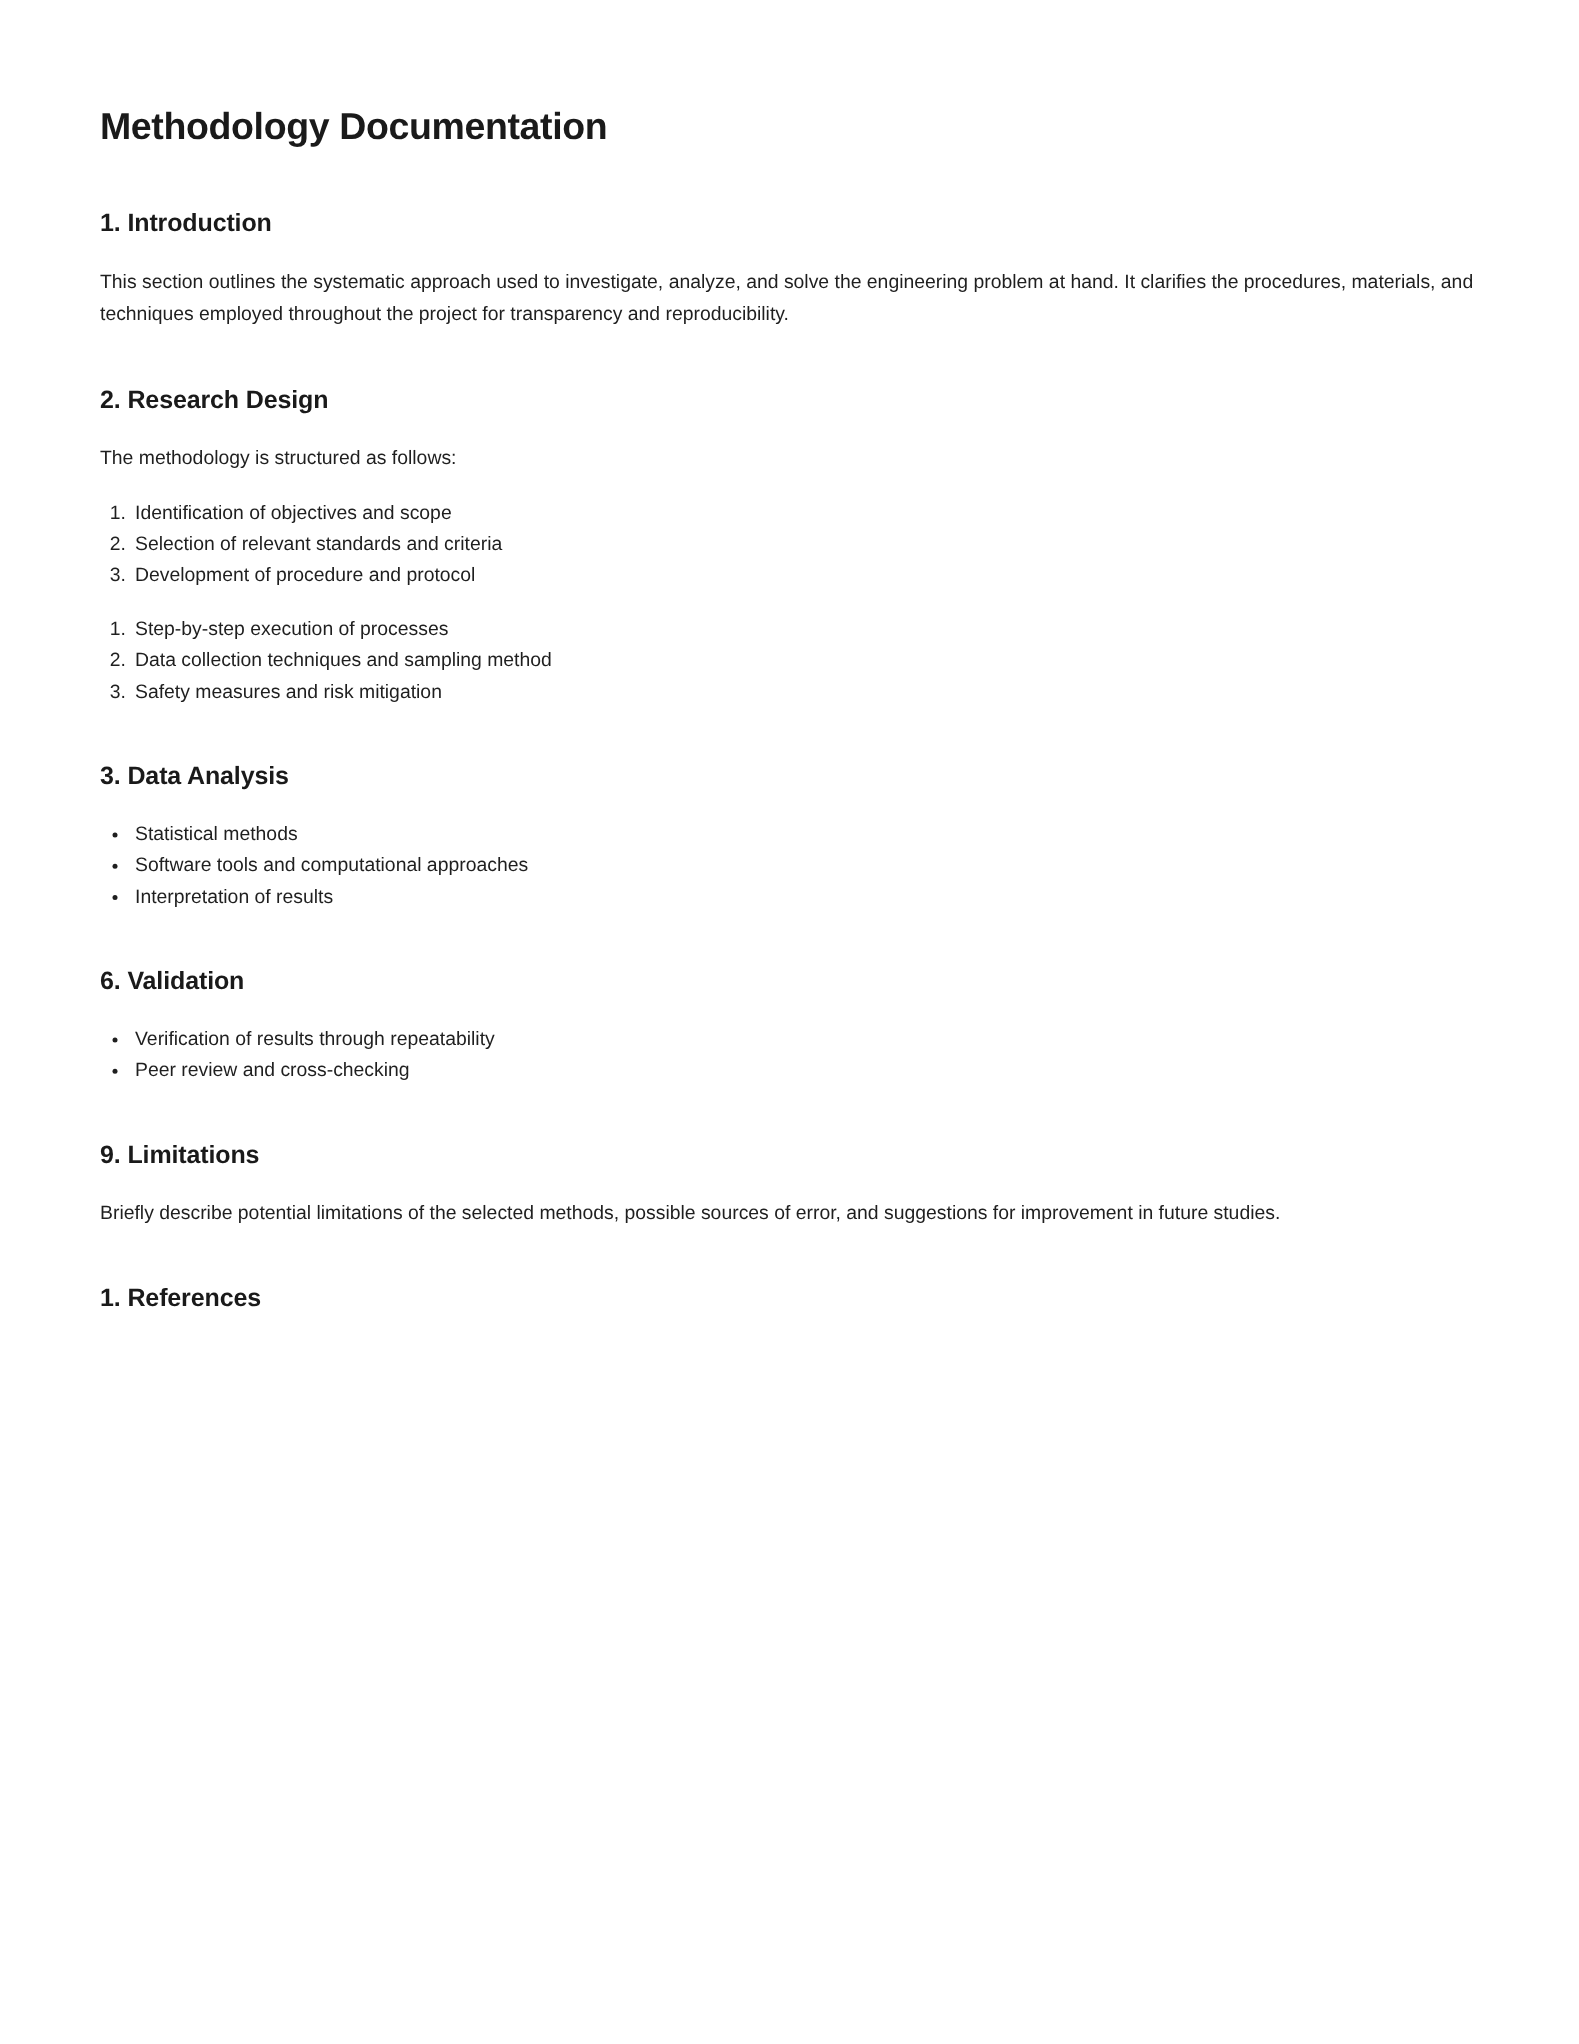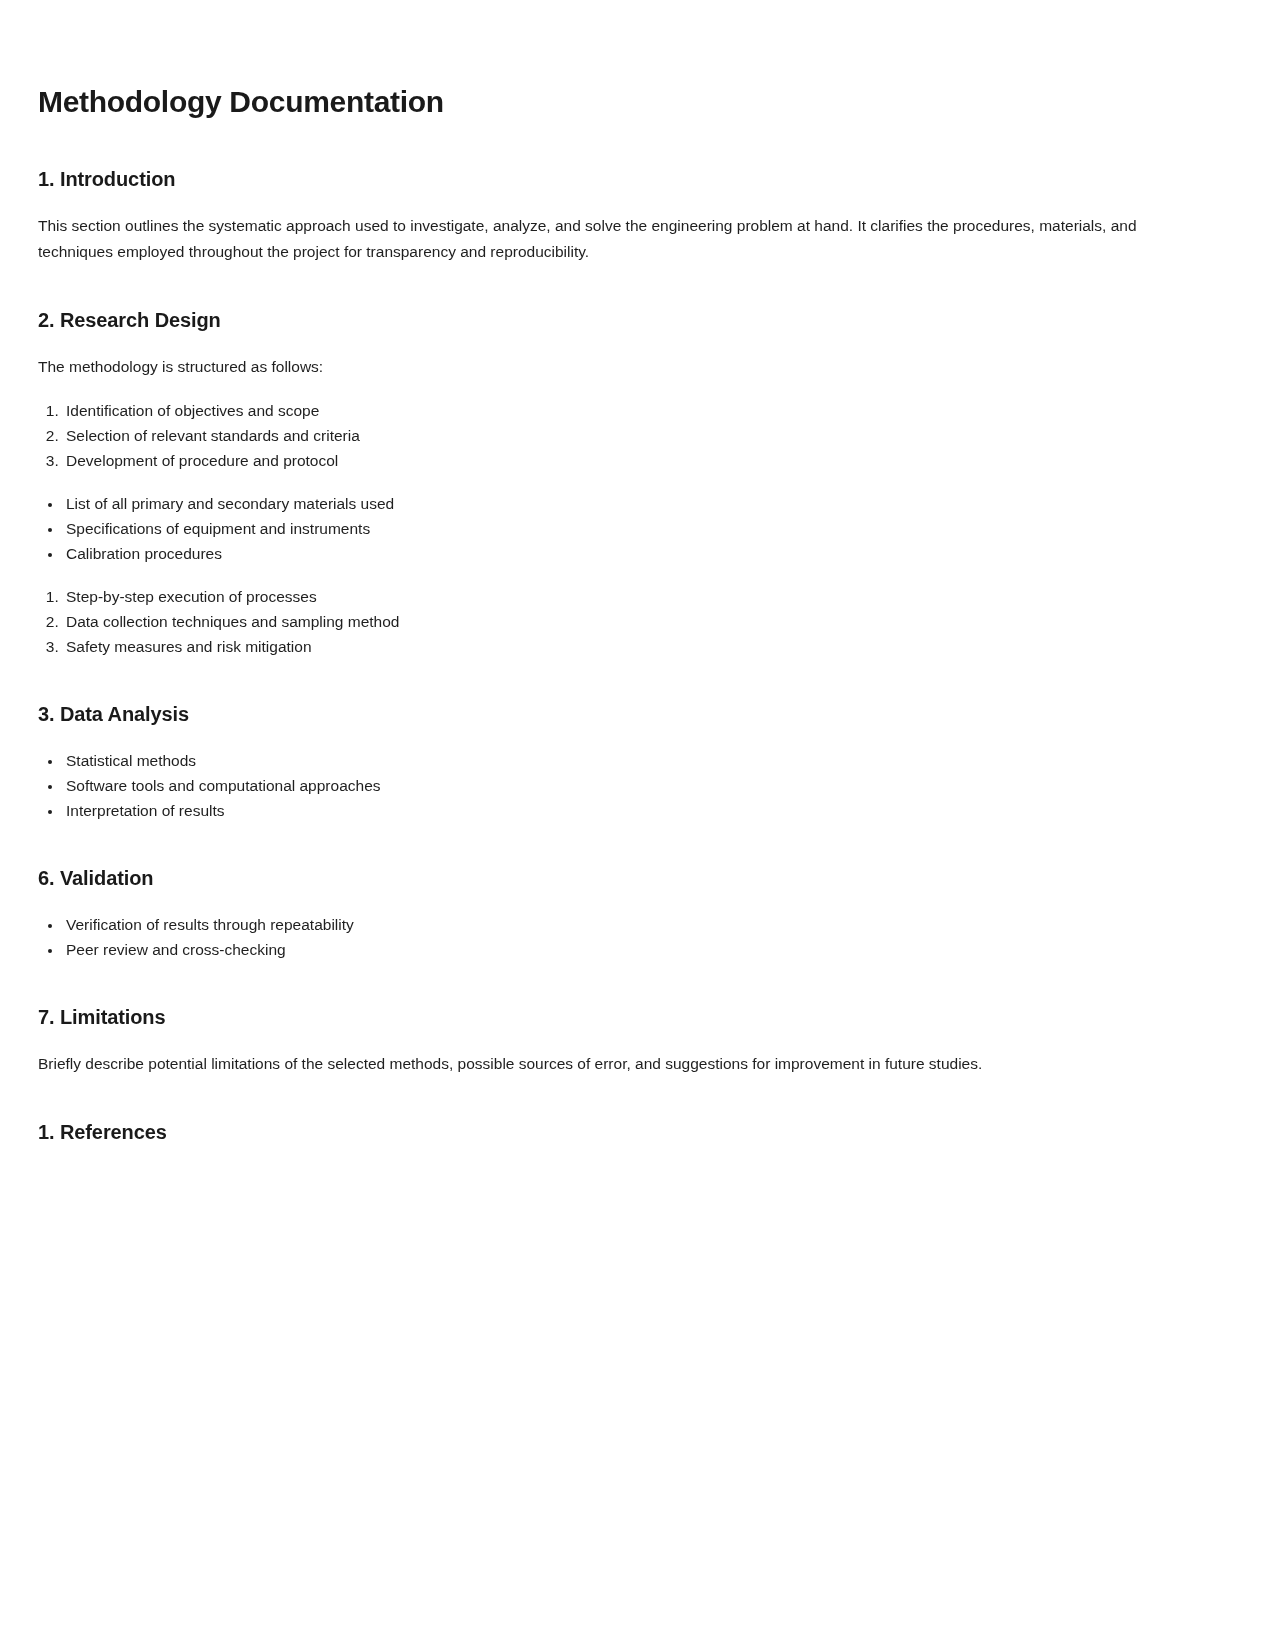--- a/index.html
+++ b/index.html
@@ -7,21 +7,21 @@
     margin: 0;
     padding: 0;
     background: #ffffff;
   }
   .page {
     width: 1263px;
     height: 1635px;
     background: #ffffff;
     color: #1f1f1f;
     font-family: "Liberation Sans", "DejaVu Sans", sans-serif;
-    padding: 84px 80px 40px 38px;
+    padding: 84px 80px 40px 80px;
     overflow: hidden;
   }
   h1.doc-title {
     font-size: 30px;
     line-height: 36px;
     font-weight: 700;
     letter-spacing: -0.3px;
     margin: 0 0 46px 0;
     color: #1a1a1a;
   }
@@ -69,25 +69,20 @@
     <h2 class="section-heading">2. Research Design</h2>
     <p class="body-text">The methodology is structured as follows:</p>
     <ol class="numbered-list">
       <li>Identification of objectives and scope</li>
       <li>Selection of relevant standards and criteria</li>
       <li>Development of procedure and protocol</li>
     </ol>
   </section>
 
   <section>
-    <ul class="bulleted-list">
-      <li>List of all primary and secondary materials used</li>
-      <li>Specifications of equipment and instruments</li>
-      <li>Calibration procedures</li>
-    </ul>
   </section>
 
   <section>
     <ol class="numbered-list">
       <li>Step-by-step execution of processes</li>
       <li>Data collection techniques and sampling method</li>
       <li>Safety measures and risk mitigation</li>
     </ol>
   </section>
 
@@ -102,21 +97,21 @@
 
   <section>
     <h2 class="section-heading">6. Validation</h2>
     <ul class="bulleted-list">
       <li>Verification of results through repeatability</li>
       <li>Peer review and cross-checking</li>
     </ul>
   </section>
 
   <section>
-    <h2 class="section-heading">7. Limitations</h2>
+    <h2 class="section-heading">9. Limitations</h2>
     <p class="body-text">Briefly describe potential limitations of the selected methods, possible sources of error, and suggestions for improvement in future studies.</p>
   </section>
 
   <section>
     <h2 class="section-heading">1. References</h2>
   </section>
 
 </div>
 
 </body></html>

